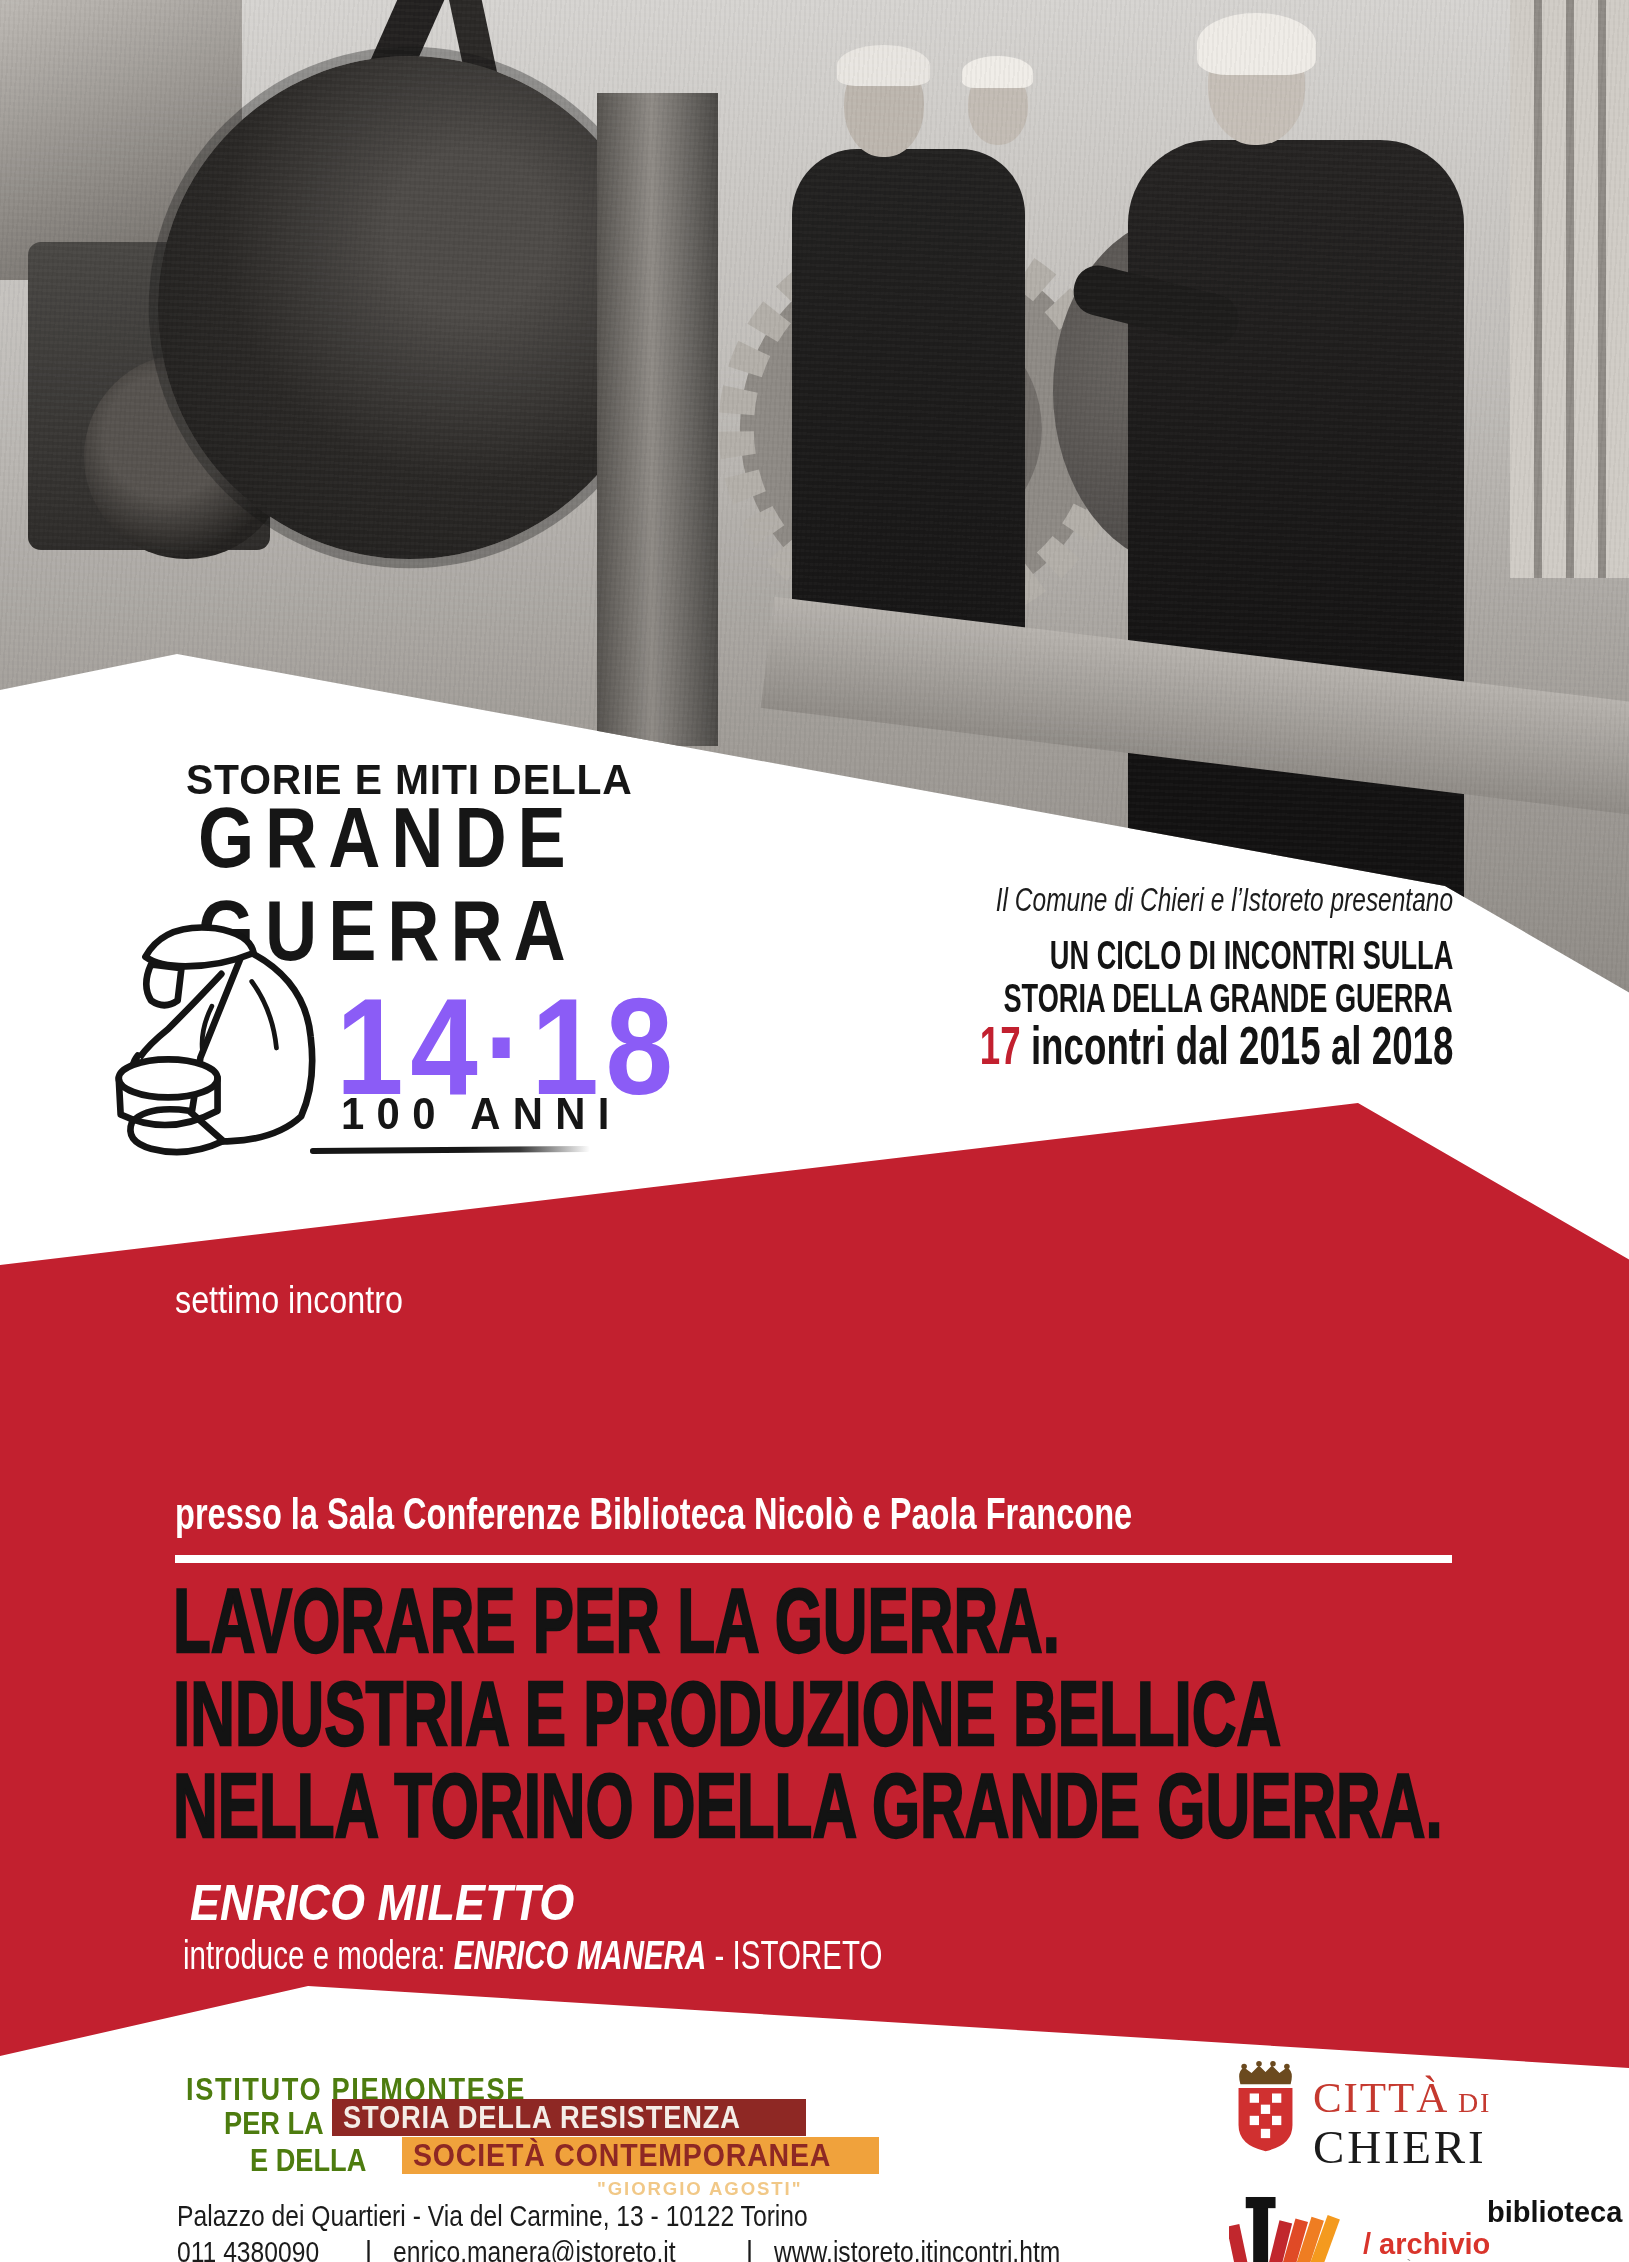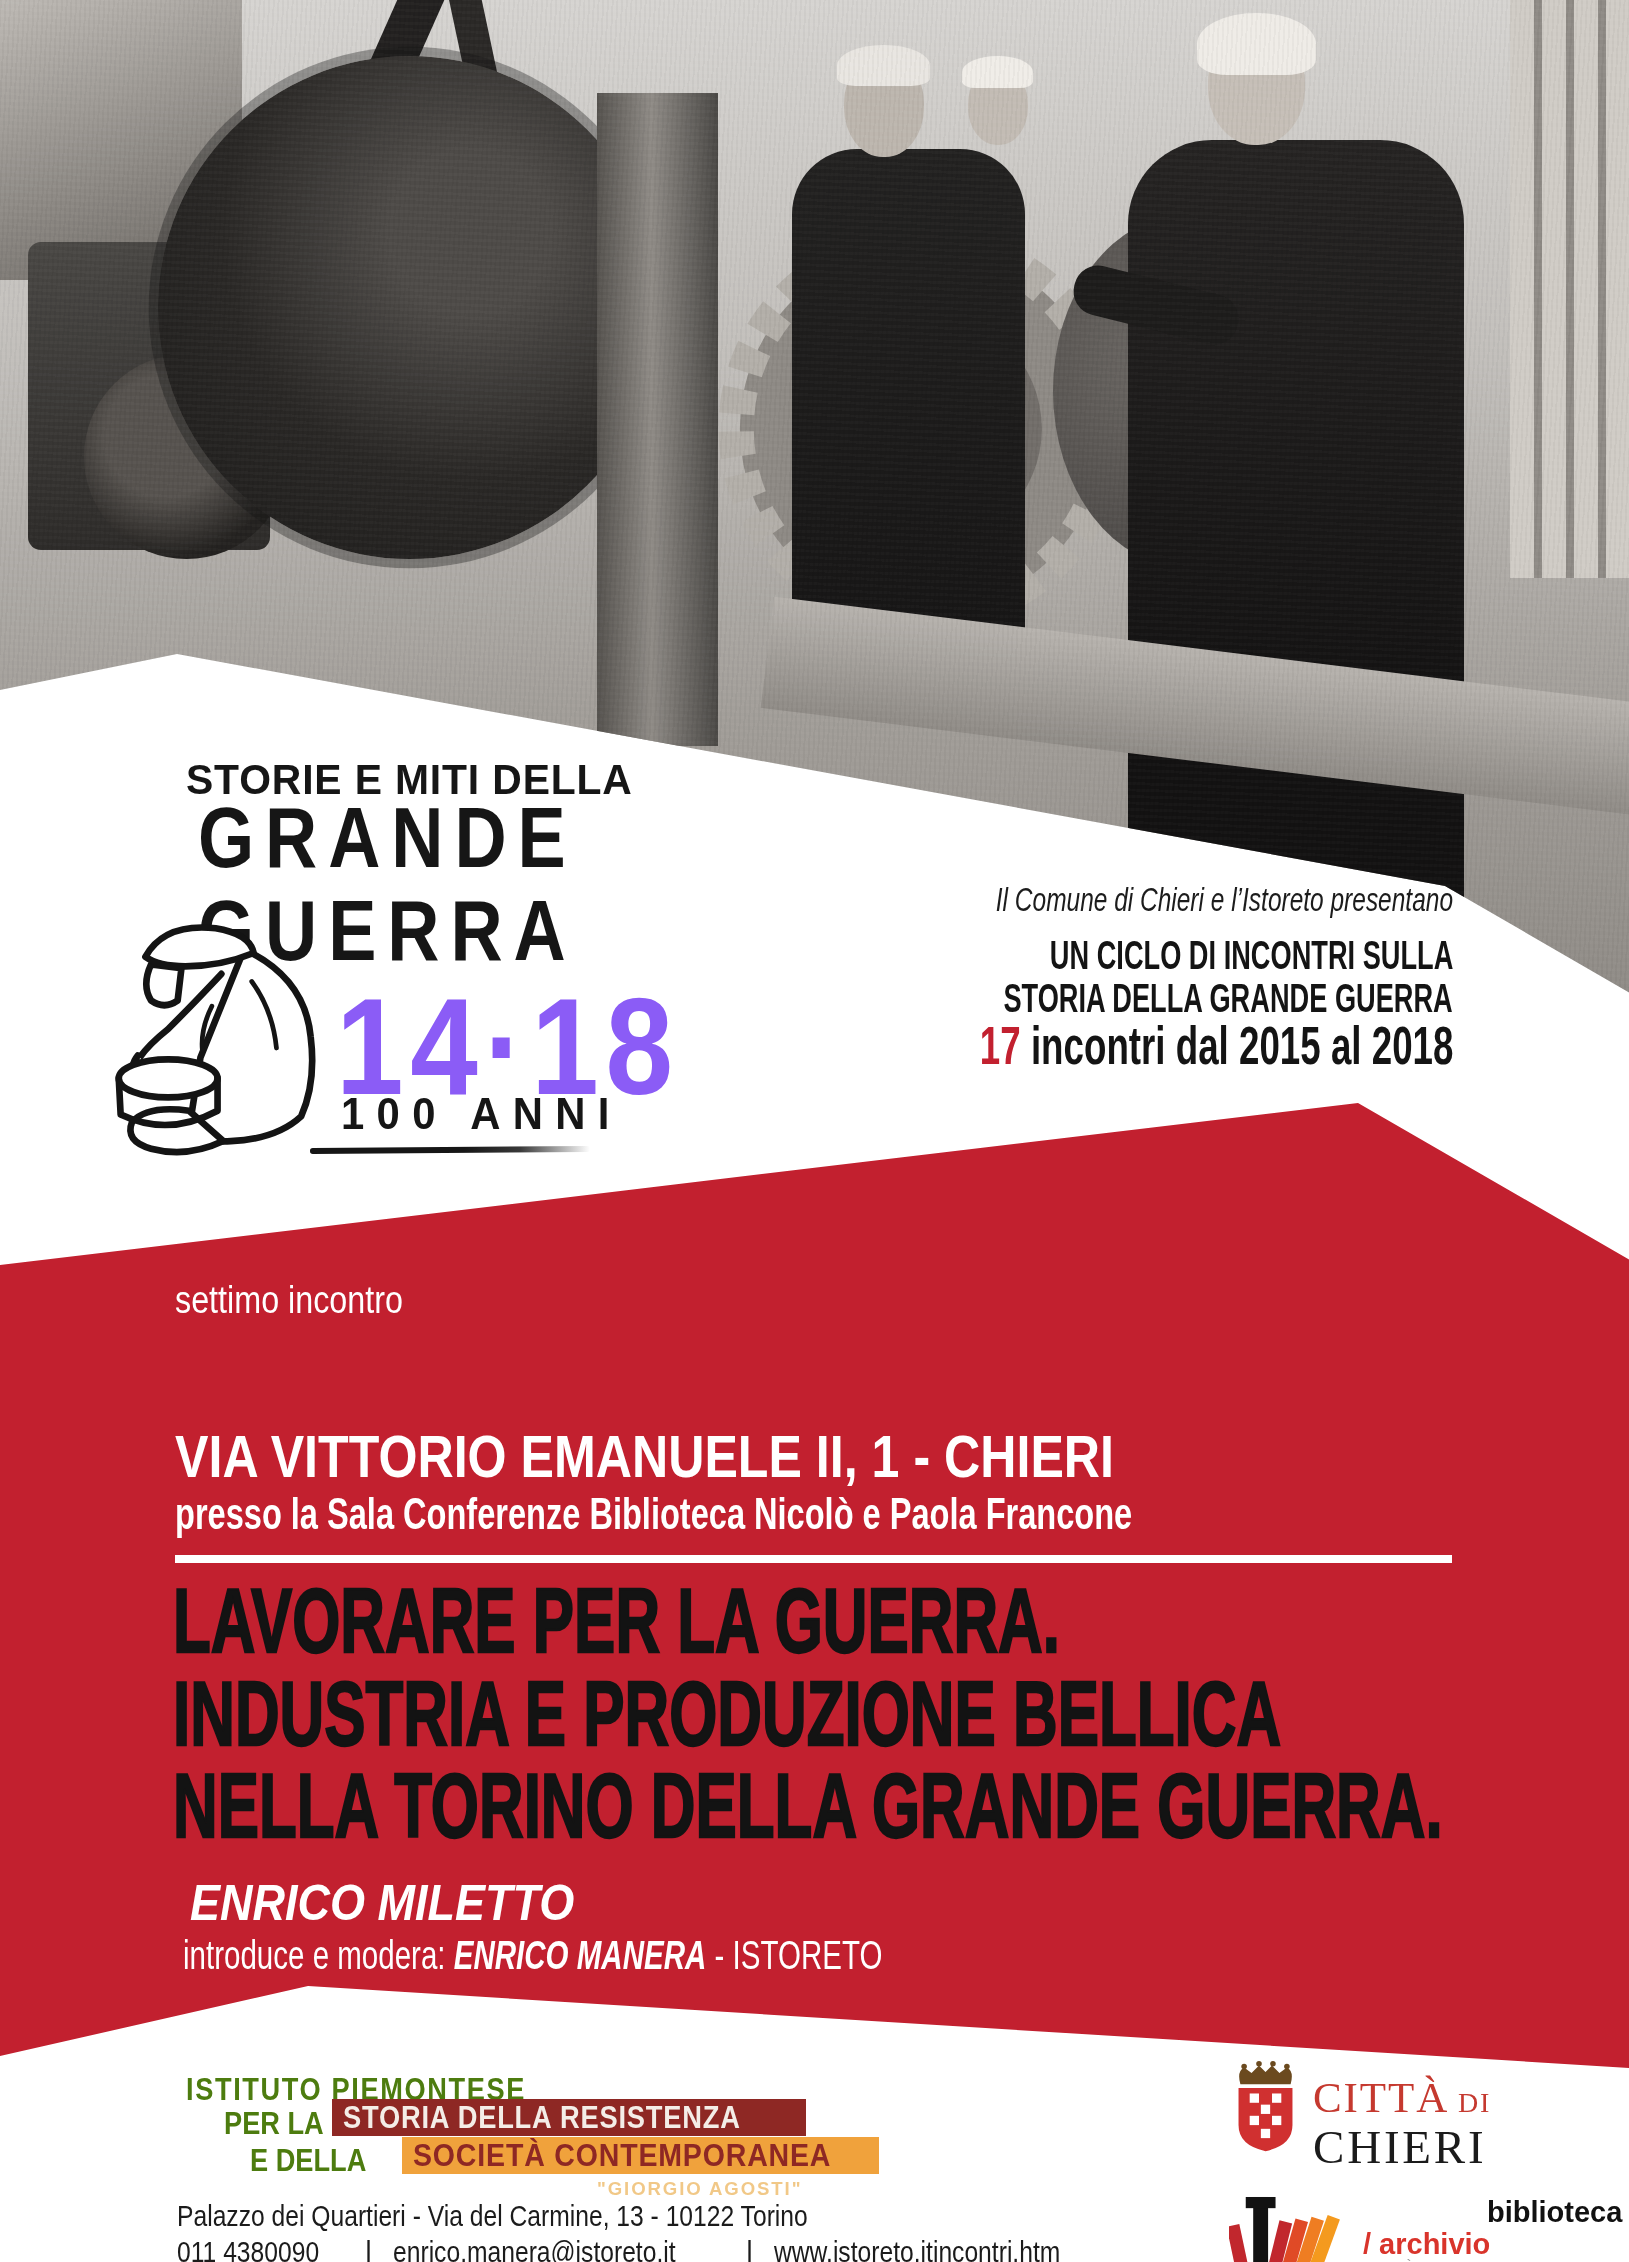--- a/index.html
+++ b/index.html
@@ -154,23 +154,20 @@
     <span class="cxr" style="transform:scaleX(.68);">
       <span class="red">17</span><span> incontri dal 2015 al 2018</span>
     </span>
   </div>
 
   <div id="redfield" class="abs"></div>
 
   <div class="abs ev-kicker" style="left:175px;top:1279px;">
     <span class="cx" style="transform:scaleX(.85);">settimo incontro</span>
   </div>
-  <div class="abs ev-big" style="left:175px;top:1423px;">
-    <span class="cx" style="transform:scaleX(.85);">VIA VITTORIO EMANUELE II, 1 - CHIERI</span>
-  </div>
   <div class="abs ev-mid" style="left:175px;top:1489px;">
     <span class="cx" style="transform:scaleX(.74);">presso la Sala Conferenze Biblioteca Nicolò e Paola Francone</span>
   </div>
 
   <div class="abs rule" style="left:175px;top:1555px;width:1277px;height:8.4px;"></div>
 
   <div class="abs title-line" style="left:173px;top:1575px;">
     <span class="cx" style="transform:scaleX(.68);">LAVORARE PER LA GUERRA.</span>
   </div>
   <div class="abs title-line" style="left:173px;top:1668px;">

